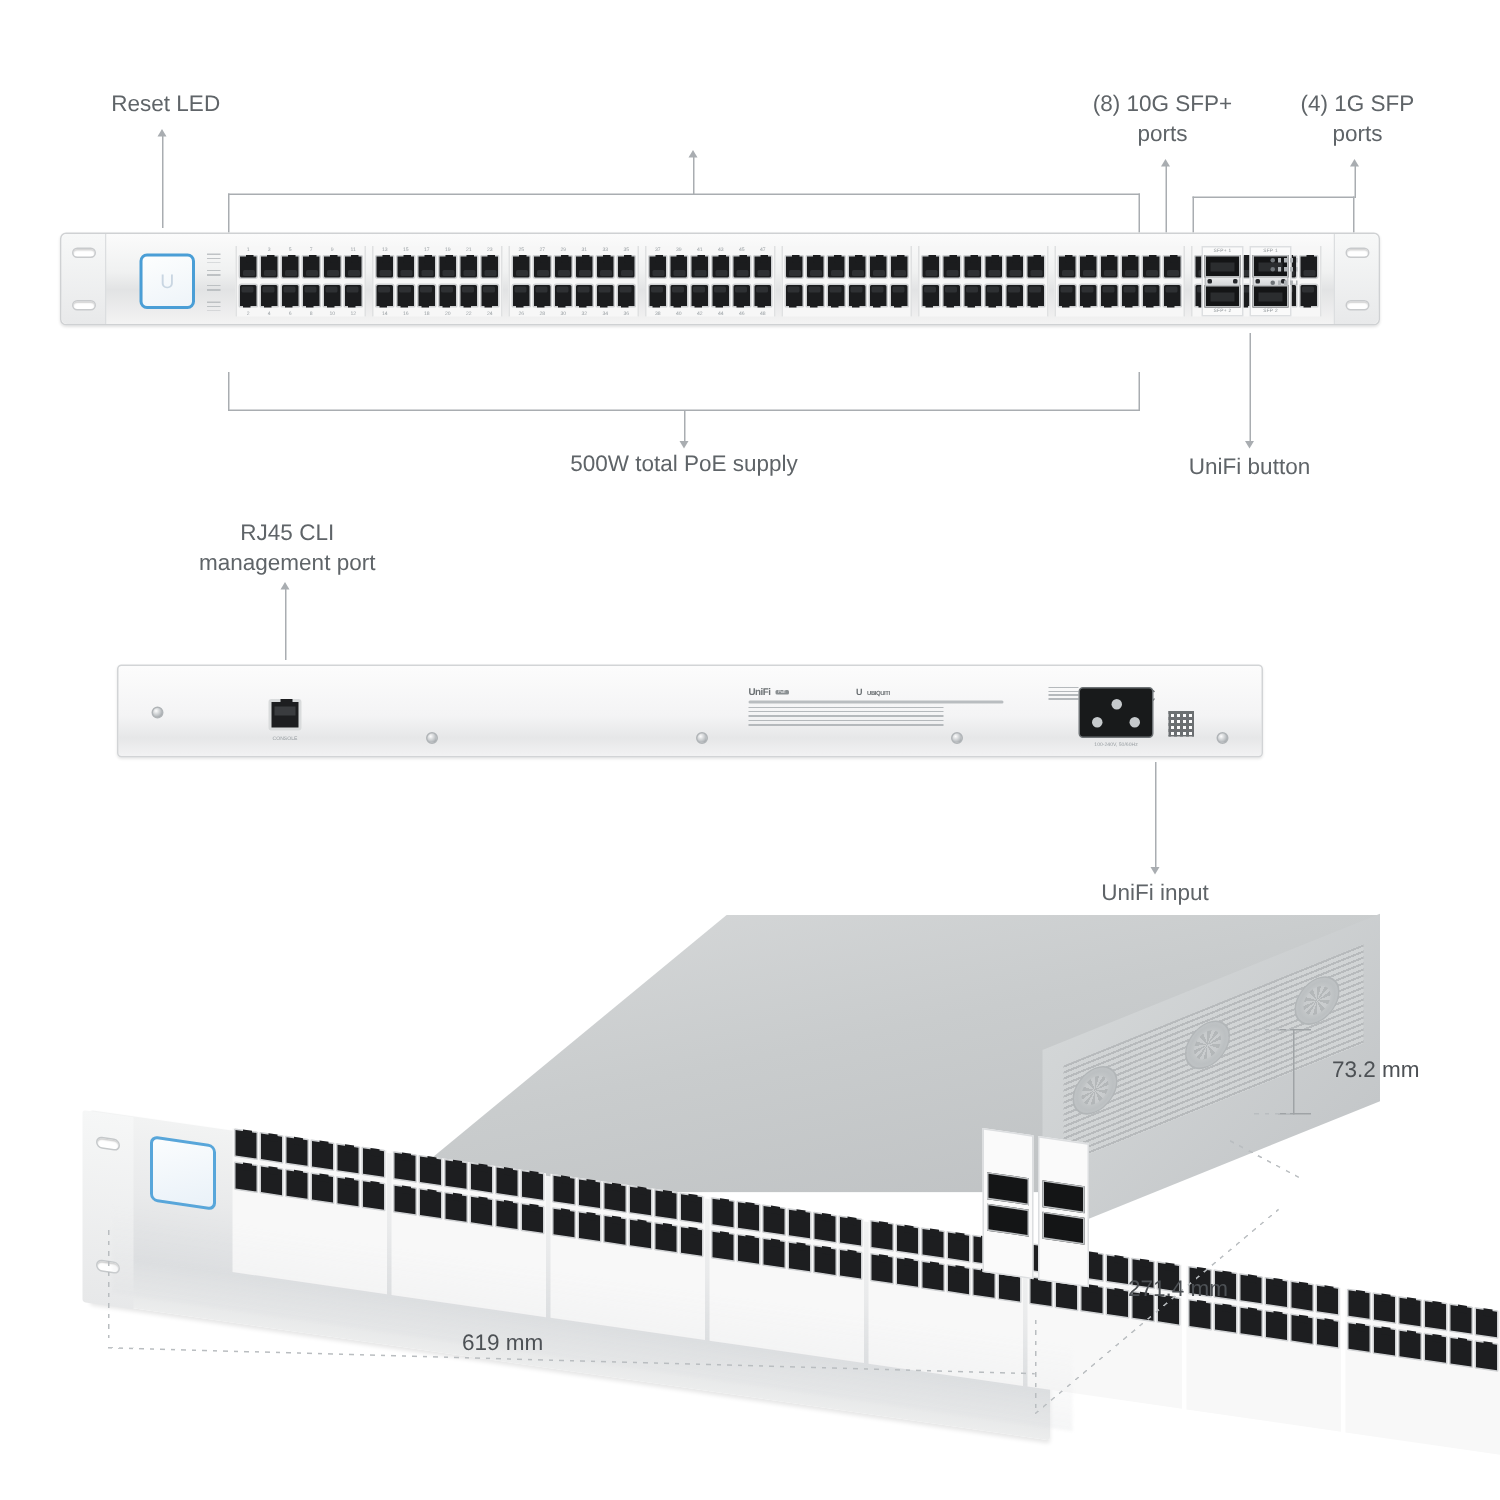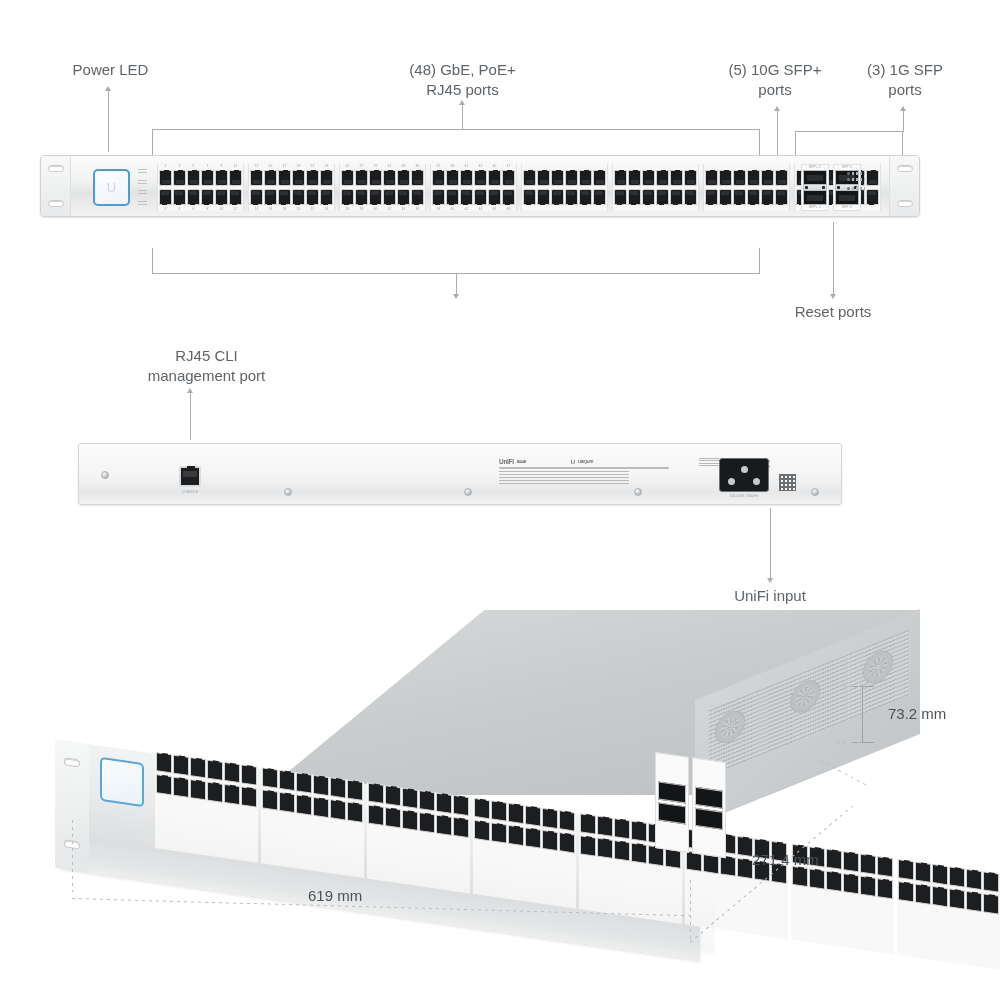--- a/index.html
+++ b/index.html
@@ -390,36 +390,34 @@
   .dotted-diag { position: absolute; height: 1px;
     background: repeating-linear-gradient(90deg,#b9bdc0 0 3px, transparent 3px 7px);
     transform-origin: left center; }
   .tick { position: absolute; background: #9fa3a6; }
 </style>
 </head>
 <body>
 
 <div class="stage">
 
-  <div class="lbl" style="left:28px; top:60px; width:165px;">Power LED</div>
+  <div class="lbl" style="left:28px; top:60px; width:165px;">Reset LED</div>
   <div class="vline" style="left:108px; top:90px; height:62px;"></div>
   <div class="arrow-up" style="left:105px; top:86px;"></div>
 
-  <div class="lbl" style="left:380px; top:60px; width:165px;">(48) GbE, PoE+
-RJ45 ports</div>
   <div class="vline" style="left:462px; top:104px; height:26px;"></div>
   <div class="arrow-up" style="left:459px; top:100px;"></div>
   <div class="bracket down" style="left:152px; top:129px; width:608px; height:26px;"></div>
 
-  <div class="lbl" style="left:710px; top:60px; width:130px;">(5) 10G SFP+
+  <div class="lbl" style="left:710px; top:60px; width:130px;">(8) 10G SFP+
 ports</div>
   <div class="vline" style="left:777px; top:110px; height:45px;"></div>
   <div class="arrow-up" style="left:774px; top:106px;"></div>
 
-  <div class="lbl" style="left:845px; top:60px; width:120px;">(3) 1G SFP
+  <div class="lbl" style="left:845px; top:60px; width:120px;">(4) 1G SFP
 ports</div>
   <div class="vline" style="left:903px; top:110px; height:22px;"></div>
   <div class="arrow-up" style="left:900px; top:106px;"></div>
   <div class="bracket down" style="left:795px; top:131px; width:108px; height:24px;"></div>
 
   <div id="front-device">
     <div class="ear left">
       <div class="ear-slot s1"></div>
       <div class="ear-slot s2"></div>
     </div>
@@ -775,26 +773,27 @@
       <div class="row" style="margin-top:6px;">
         <span class="dot"></span>
         <span class="bar"></span>
       </div>
     </div>
   </div>
 
   <div class="bracket up" style="left:152px; top:248px; width:608px; height:26px;"></div>
   <div class="vline" style="left:456px; top:274px; height:22px;"></div>
   <div class="arrow-dn" style="left:453px; top:294px;"></div>
+  <div class="lbl" style="left:356px; top:300px; width:200px;">500W total PoE supply</div>
 
   <div class="vline" style="left:833px; top:222px; height:74px;"></div>
   <div class="arrow-dn" style="left:830px; top:294px;"></div>
-  <div class="lbl" style="left:763px; top:302px; width:140px;">Reset ports</div>
-
-  <div class="lbl" style="left:124px; top:346px; width:165px;">RJ45 CLI
+  <div class="lbl" style="left:763px; top:302px; width:140px;">UniFi button</div>
+
+  <div class="lbl" style="left:109px; top:346px; width:165px;">RJ45 CLI
 management port</div>
   <div class="vline" style="left:190px; top:392px; height:48px;"></div>
   <div class="arrow-up" style="left:187px; top:388px;"></div>
 
   <div id="rear-device">
     <div class="screw" style="left:22px; top:27px;"></div>
     <div id="console-port"></div>
     <div id="console-label">CONSOLE</div>
     <div class="screw" style="left:205px; top:44px;"></div>
     <div class="screw" style="left:385px; top:44px;"></div>

